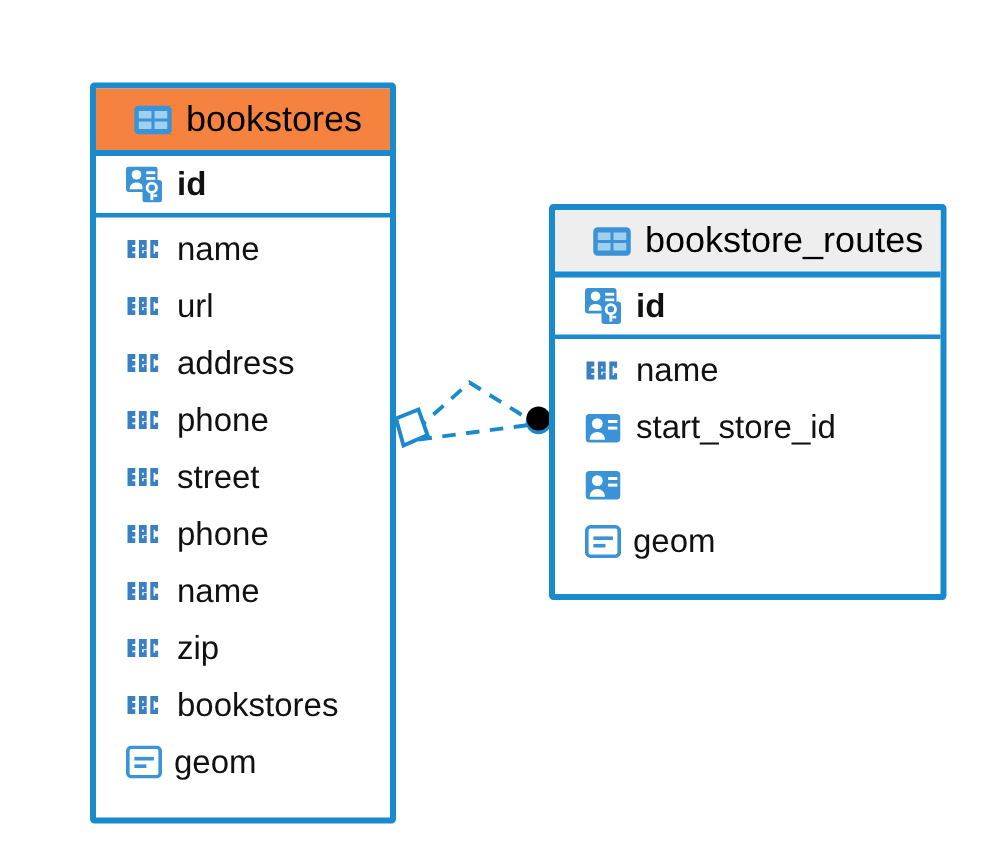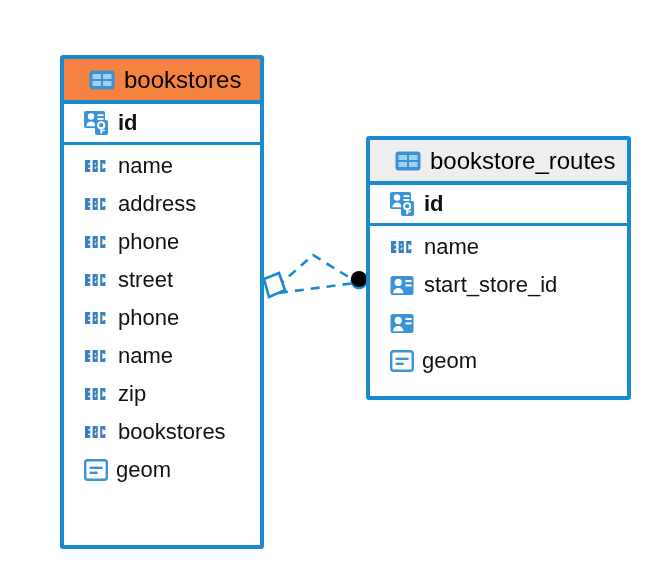--- a/index.html
+++ b/index.html
@@ -153,20 +153,28 @@
 
       <div class="field-row">
         <svg class="icon icon-abc" viewBox="0 0 26 14">
           <path d="M1 13V1h5.2v3.3H4.2V5.6h2v3.1h-2v1.2h2V13z" fill="#3a7fc1"></path>
           <path d="M8.6 13V1h5.2v4.8h-2V4.1h-1v1.6h3v2.1h-3v2.1h1V8.3h2V13z" fill="#3a7fc1"></path>
           <path d="M16.2 13V1h5.2v4.2h-2V4.1h-1v6.0h1V8.9h2V13z" fill="#3a7fc1"></path>
         </svg>
         <span class="field-name">name</span>
       </div>
 
+      <div class="field-row">
+        <svg class="icon icon-abc" viewBox="0 0 26 14">
+          <path d="M1 13V1h5.2v3.3H4.2V5.6h2v3.1h-2v1.2h2V13z" fill="#3a7fc1"></path>
+          <path d="M8.6 13V1h5.2v4.8h-2V4.1h-1v1.6h3v2.1h-3v2.1h1V8.3h2V13z" fill="#3a7fc1"></path>
+          <path d="M16.2 13V1h5.2v4.2h-2V4.1h-1v6.0h1V8.9h2V13z" fill="#3a7fc1"></path>
+        </svg>
+        <span class="field-name">url</span>
+      </div>
 
       <div class="field-row">
         <svg class="icon icon-abc" viewBox="0 0 26 14">
           <path d="M1 13V1h5.2v3.3H4.2V5.6h2v3.1h-2v1.2h2V13z" fill="#3a7fc1"></path>
           <path d="M8.6 13V1h5.2v4.8h-2V4.1h-1v1.6h3v2.1h-3v2.1h1V8.3h2V13z" fill="#3a7fc1"></path>
           <path d="M16.2 13V1h5.2v4.2h-2V4.1h-1v6.0h1V8.9h2V13z" fill="#3a7fc1"></path>
         </svg>
         <span class="field-name">address</span>
       </div>
 

